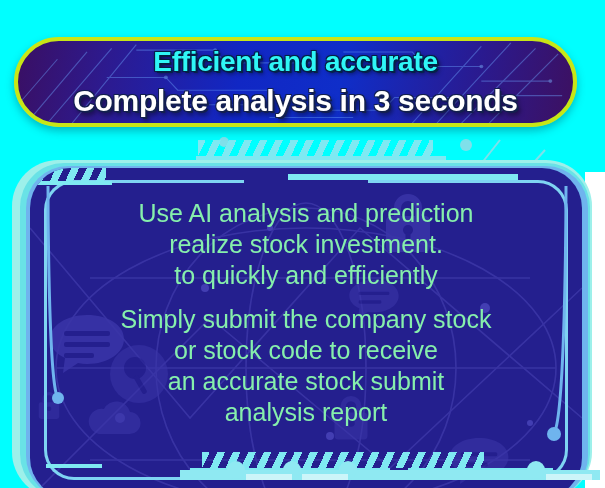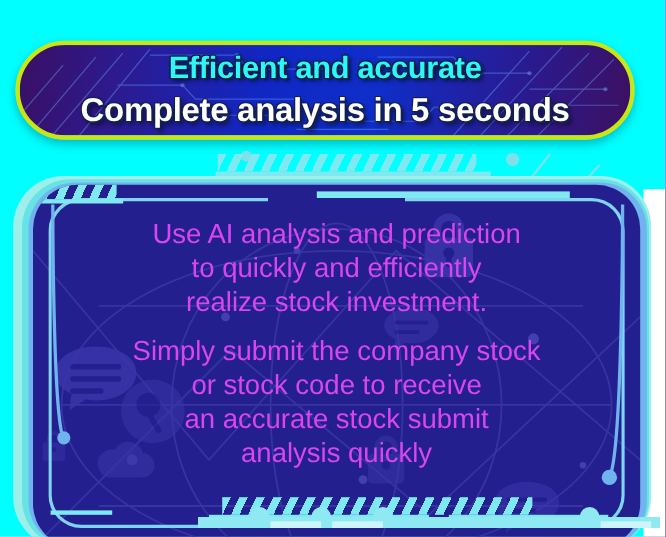--- a/index.html
+++ b/index.html
@@ -74,21 +74,21 @@
 
   
   .hash{
     position:absolute;height:15px;
     background:repeating-linear-gradient(115deg,#7fe9f2 0 7px,transparent 7px 14px);
   }
   .bar{position:absolute;height:4px;background:#7fe9f2;}
 
   
   #copy{position:absolute;left:0;top:30px;width:552px;text-align:center;}
-  .para{color:#d946ef;font-weight:normal;}
+  .para{color:#86efac;font-weight:normal;}
   .p1{font-size:25px;line-height:31px;margin:0 0 13px 0;}
   .p2{font-size:25px;line-height:31px;margin:0;}
 
   
   .ico{position:absolute;fill:#3a35a8;opacity:.85;}
 
   
   .top-deco{position:absolute;}
 </style>
 </head>
@@ -133,21 +133,21 @@
         <circle cx="200" cy="10" r="2"></circle>
           <circle cx="300" cy="24" r="2"></circle>
         <circle cx="150" cy="40" r="2"></circle>
           <circle cx="470" cy="28" r="2"></circle>
         <circle cx="370" cy="76" r="2"></circle>
           <circle cx="540" cy="44" r="2"></circle>
       </g>
     </svg>
     <div id="banner-text">
       <div class="ttl1">Efficient and accurate</div>
-      <div class="ttl2">Complete analysis in 5 seconds</div>
+      <div class="ttl2">Complete analysis in 3 seconds</div>
     </div>
   </div>
 
   <div class="card-glow-outer"></div>
   <div class="card-glow-mid"></div>
   <div class="card-ring"></div>
 
   <div id="card">
 
     <svg class="card-deco" viewBox="0 0 552 330" preserveAspectRatio="none">
@@ -246,28 +246,28 @@
     </svg>
 
     <div class="hash" style="left:172px;top:284px;width:282px;height:16px;"></div>
     <div class="bar" style="left:160px;top:300px;width:200px;"></div>
     <div class="bar" style="left:378px;top:300px;width:145px;"></div>
     <div class="bar" style="left:16px;top:296px;width:56px;"></div>
 
     <div id="copy">
       <div class="para p1">
         <div>Use AI analysis and prediction</div>
+        <div>realize stock investment.</div>
         <div>to quickly and efficiently</div>
-        <div>realize stock investment.</div>
       </div>
       <div class="para p2">
         <div>Simply submit the company stock</div>
         <div>or stock code to receive</div>
         <div>an accurate stock submit</div>
-        <div>analysis quickly</div>
+        <div>analysis report</div>
       </div>
     </div>
   </div>
 
   <svg style="position:absolute;left:180px;top:458px;width:420px;height:30px;">
     <rect x="0" y="12" width="420" height="10" fill="#8fe9f2"></rect>
     <circle cx="56" cy="12" r="9" fill="#8fe9f2"></circle>
     <circle cx="112" cy="12" r="9" fill="#8fe9f2"></circle>
     <circle cx="168" cy="12" r="9" fill="#8fe9f2"></circle>
     <rect x="66" y="16" width="46" height="6" fill="#ffffff" opacity=".55"></rect>

